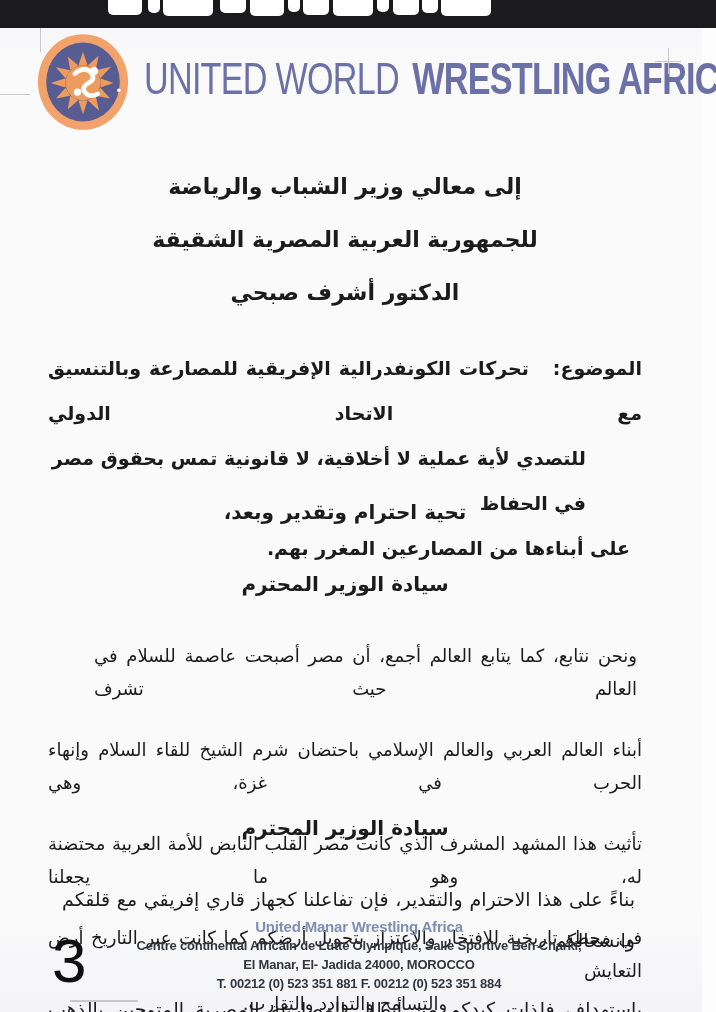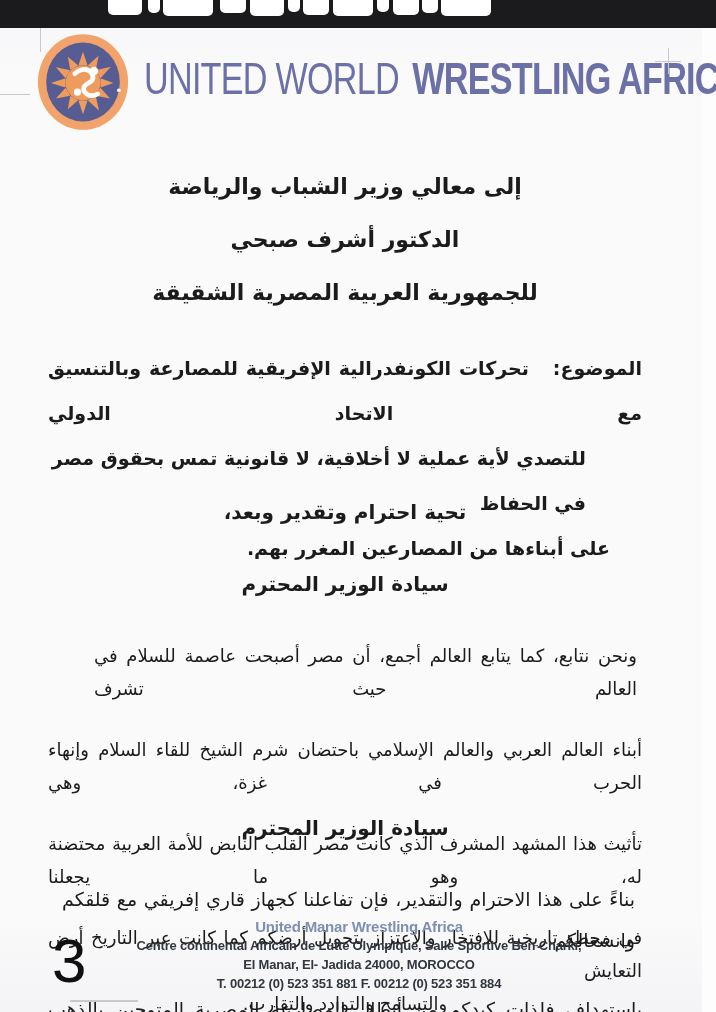--- a/index.html
+++ b/index.html
@@ -19,21 +19,21 @@
   .title .w700{font-weight:700;margin-left:6px;}
   
   .mark{position:absolute;background:#c9c9cd;}
   
   .ar{direction:rtl;color:#1b1b1b;font-family:"DejaVu Sans",sans-serif;}
   .col{position:absolute;left:48px;width:594px;}
   .recipient{top:160px;font-size:22px;font-weight:700;text-align:center;line-height:53px;}
   .subject{top:346px;font-size:19px;font-weight:700;line-height:45px;}
   .subject .s1{text-align:justify;text-align-last:justify;}
   .subject .s2{text-align:right;padding-left:0;margin-right:56px;}
-  .subject .s3{text-align:right;margin-right:32px;}
+  .subject .s3{text-align:right;margin-right:12px;}
   .greeting{top:500px;font-size:20px;font-weight:700;text-align:center;}
   .shead1{top:572px;font-size:20px;font-weight:700;text-align:center;}
   .para1{top:611px;font-size:18px;line-height:33px;}
   .para2{top:851px;font-size:19px;line-height:41px;}
   .jline{text-align:justify;text-align-last:justify;margin-top:28px;}
   .cline{text-align:center;}
   .p1l1{padding-left:46px;padding-right:5px;}
   .p2l1{padding-left:14px;padding-right:7px;}
   .shead2{top:816px;font-size:20px;font-weight:700;text-align:center;}
   
@@ -102,22 +102,22 @@
   </div>
 
   <div class="mark" style="left:0;top:94px;width:30px;height:1px;"></div>
   <div class="mark" style="left:40px;top:28px;width:1px;height:24px;"></div>
   <div class="mark" style="left:655px;top:61px;width:26px;height:1px;"></div>
   <div class="mark" style="left:668px;top:48px;width:1px;height:26px;"></div>
   <div class="mark" style="left:70px;top:1000px;width:68px;height:2px;"></div>
 
   <div class="col ar recipient">
     <div>إلى معالي وزير الشباب والرياضة</div>
+    <div>للجمهورية العربية المصرية الشقيقة</div>
     <div>الدكتور أشرف صبحي</div>
-    <div>للجمهورية العربية المصرية الشقيقة</div>
   </div>
 
   <div class="col ar subject">
     <div class="s1">الموضوع:&nbsp;&nbsp; تحركات الكونفدرالية الإفريقية للمصارعة وبالتنسيق مع الاتحاد الدولي</div>
     <div class="s2">للتصدي لأية عملية لا أخلاقية، لا قانونية تمس بحقوق مصر في الحفاظ</div>
     <div class="s3">على أبناءها من المصارعين المغرر بهم.</div>
   </div>
 
   <div class="col ar greeting">تحية احترام وتقدير وبعد،</div>
 

